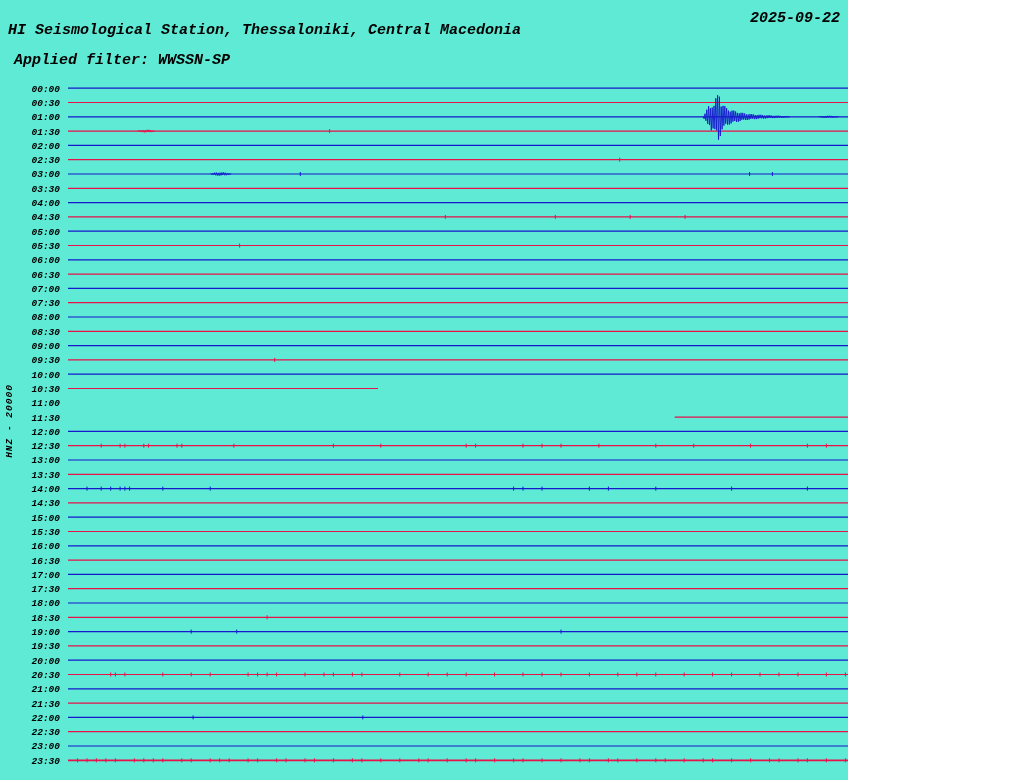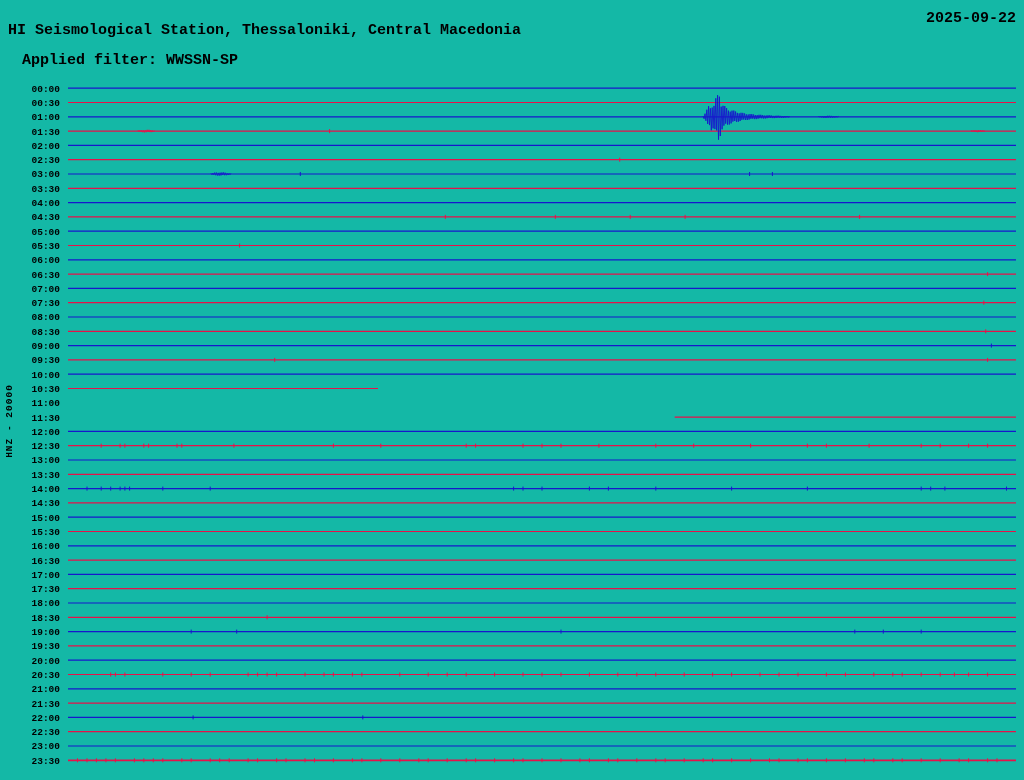--- a/index.html
+++ b/index.html
@@ -1,20 +1,20 @@
 <!DOCTYPE html>
 <html><head>
 <meta charset="utf-8">
 <style>
   html,body{margin:0;padding:0;background:#fff;}
-  .page{position:relative;width:1024px;height:780px;background:#14b8a6;overflow:hidden;
-        font-family:"Liberation Mono","DejaVu Sans Mono",monospace;color:#000;}
+  .page{position:relative;width:848px;height:780px;background:#5eead4;overflow:hidden;
+        font-family:"Liberation Mono","DejaVu Sans Mono",monospace;color:#000;font-style:italic;}
   .hdr-title{position:absolute;left:8px;top:22px;font-size:15px;font-weight:bold;letter-spacing:0px;white-space:nowrap;}
   .hdr-date{position:absolute;right:8px;top:10px;font-size:15px;font-weight:bold;white-space:nowrap;}
-  .hdr-filter{position:absolute;left:22px;top:52px;font-size:15px;font-weight:bold;white-space:nowrap;}
+  .hdr-filter{position:absolute;left:14px;top:52px;font-size:15px;font-weight:bold;white-space:nowrap;}
   .channel-label{position:absolute;left:9px;top:421px;font-size:9.5px;font-weight:bold;letter-spacing:1px;
         white-space:nowrap;transform:translate(-50%,-50%) rotate(-90deg);}
   .plot{position:absolute;left:0;top:75px;}
   .tlabel{font-family:"Liberation Mono","DejaVu Sans Mono",monospace;font-size:9.5px;font-weight:bold;fill:#000;}
 </style>
 </head>
 <body>
 
 <div class="page">
   <div class="hdr-title">HI Seismological Station, Thessaloniki, Central Macedonia</div>

